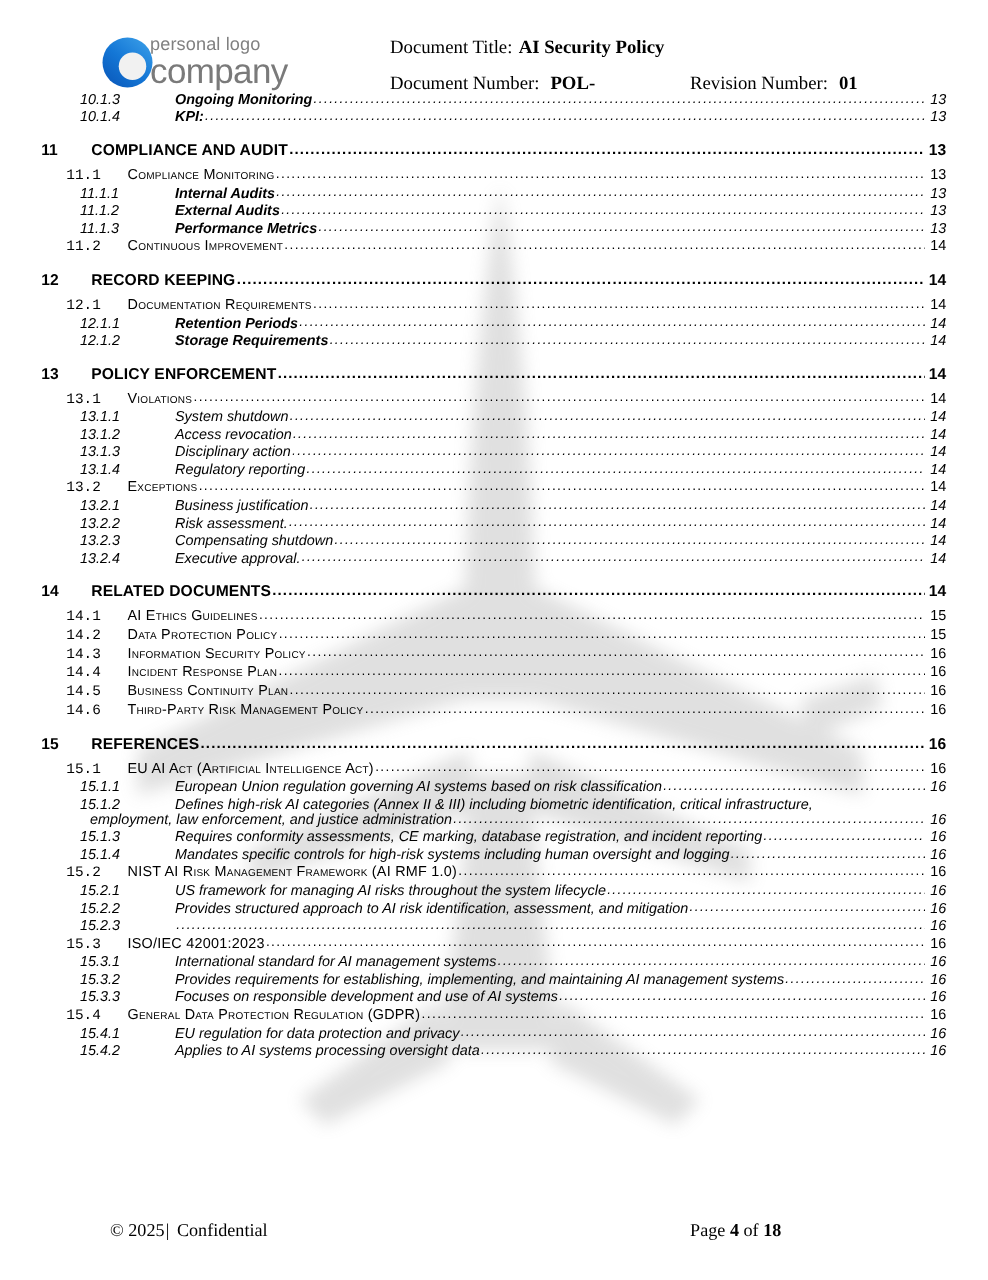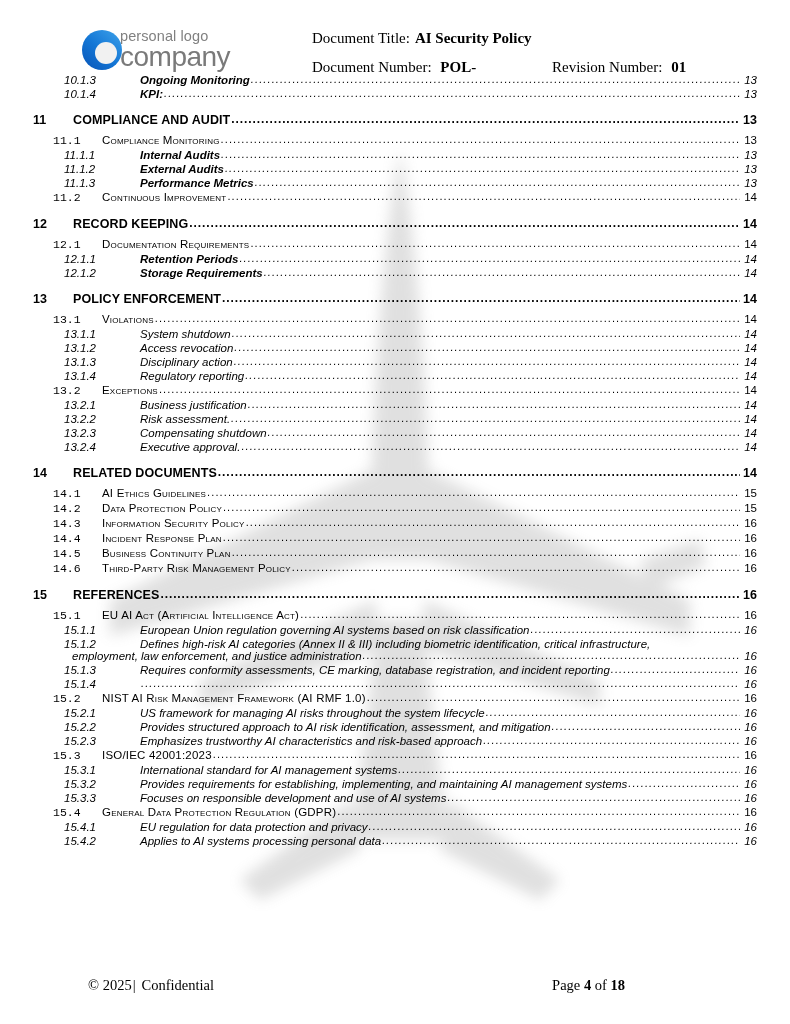--- a/index.html
+++ b/index.html
@@ -497,20 +497,21 @@
         </div>
       </div>
       <div class="toc-row lvl3">
         <span class="toc-num">15.1.3</span>
         <span class="toc-title">Requires conformity assessments, CE marking, database registration, and incident reporting</span>
         <span class="toc-leader"></span>
         <span class="toc-page">16</span>
       </div>
       <div class="toc-row lvl3">
         <span class="toc-num">15.1.4</span>
+        <span class="toc-title">Mandates specific controls for high-risk systems including human oversight and logging</span>
         <span class="toc-leader"></span>
         <span class="toc-page">16</span>
       </div>
       <div class="toc-row lvl2 tight">
         <span class="toc-num">15.2</span>
         <span class="toc-title">NIST AI Risk Management Framework (AI RMF 1.0)</span>
         <span class="toc-leader"></span>
         <span class="toc-page">16</span>
       </div>
       <div class="toc-row lvl3">
@@ -520,21 +521,20 @@
         <span class="toc-page">16</span>
       </div>
       <div class="toc-row lvl3">
         <span class="toc-num">15.2.2</span>
         <span class="toc-title">Provides structured approach to AI risk identification, assessment, and mitigation</span>
         <span class="toc-leader"></span>
         <span class="toc-page">16</span>
       </div>
       <div class="toc-row lvl3">
         <span class="toc-num">15.2.3</span>
-        <span class="toc-title">Emphasizes trustworthy AI characteristics and risk-based approach</span>
         <span class="toc-leader"></span>
         <span class="toc-page">16</span>
       </div>
       <div class="toc-row lvl2 tight" style="font-variant: normal;">
         <span class="toc-num">15.3</span>
         <span class="toc-title" style="font-variant: normal;">ISO/IEC 42001:2023</span>
         <span class="toc-leader"></span>
         <span class="toc-page">16</span>
       </div>
       <div class="toc-row lvl3">
@@ -562,21 +562,21 @@
         <span class="toc-page">16</span>
       </div>
       <div class="toc-row lvl3">
         <span class="toc-num">15.4.1</span>
         <span class="toc-title">EU regulation for data protection and privacy</span>
         <span class="toc-leader"></span>
         <span class="toc-page">16</span>
       </div>
       <div class="toc-row lvl3">
         <span class="toc-num">15.4.2</span>
-        <span class="toc-title">Applies to AI systems processing personal data</span>
+        <span class="toc-title">Applies to AI systems processing oversight data</span>
         <span class="toc-leader"></span>
         <span class="toc-page">16</span>
       </div>
     </div>
 
   <div class="doc-footer">
     <div class="footer-left">
       <span>© 2025</span><span class="sep">|</span><span style="margin-left:4px;">Confidential</span>
     </div>
     <div class="footer-right">

